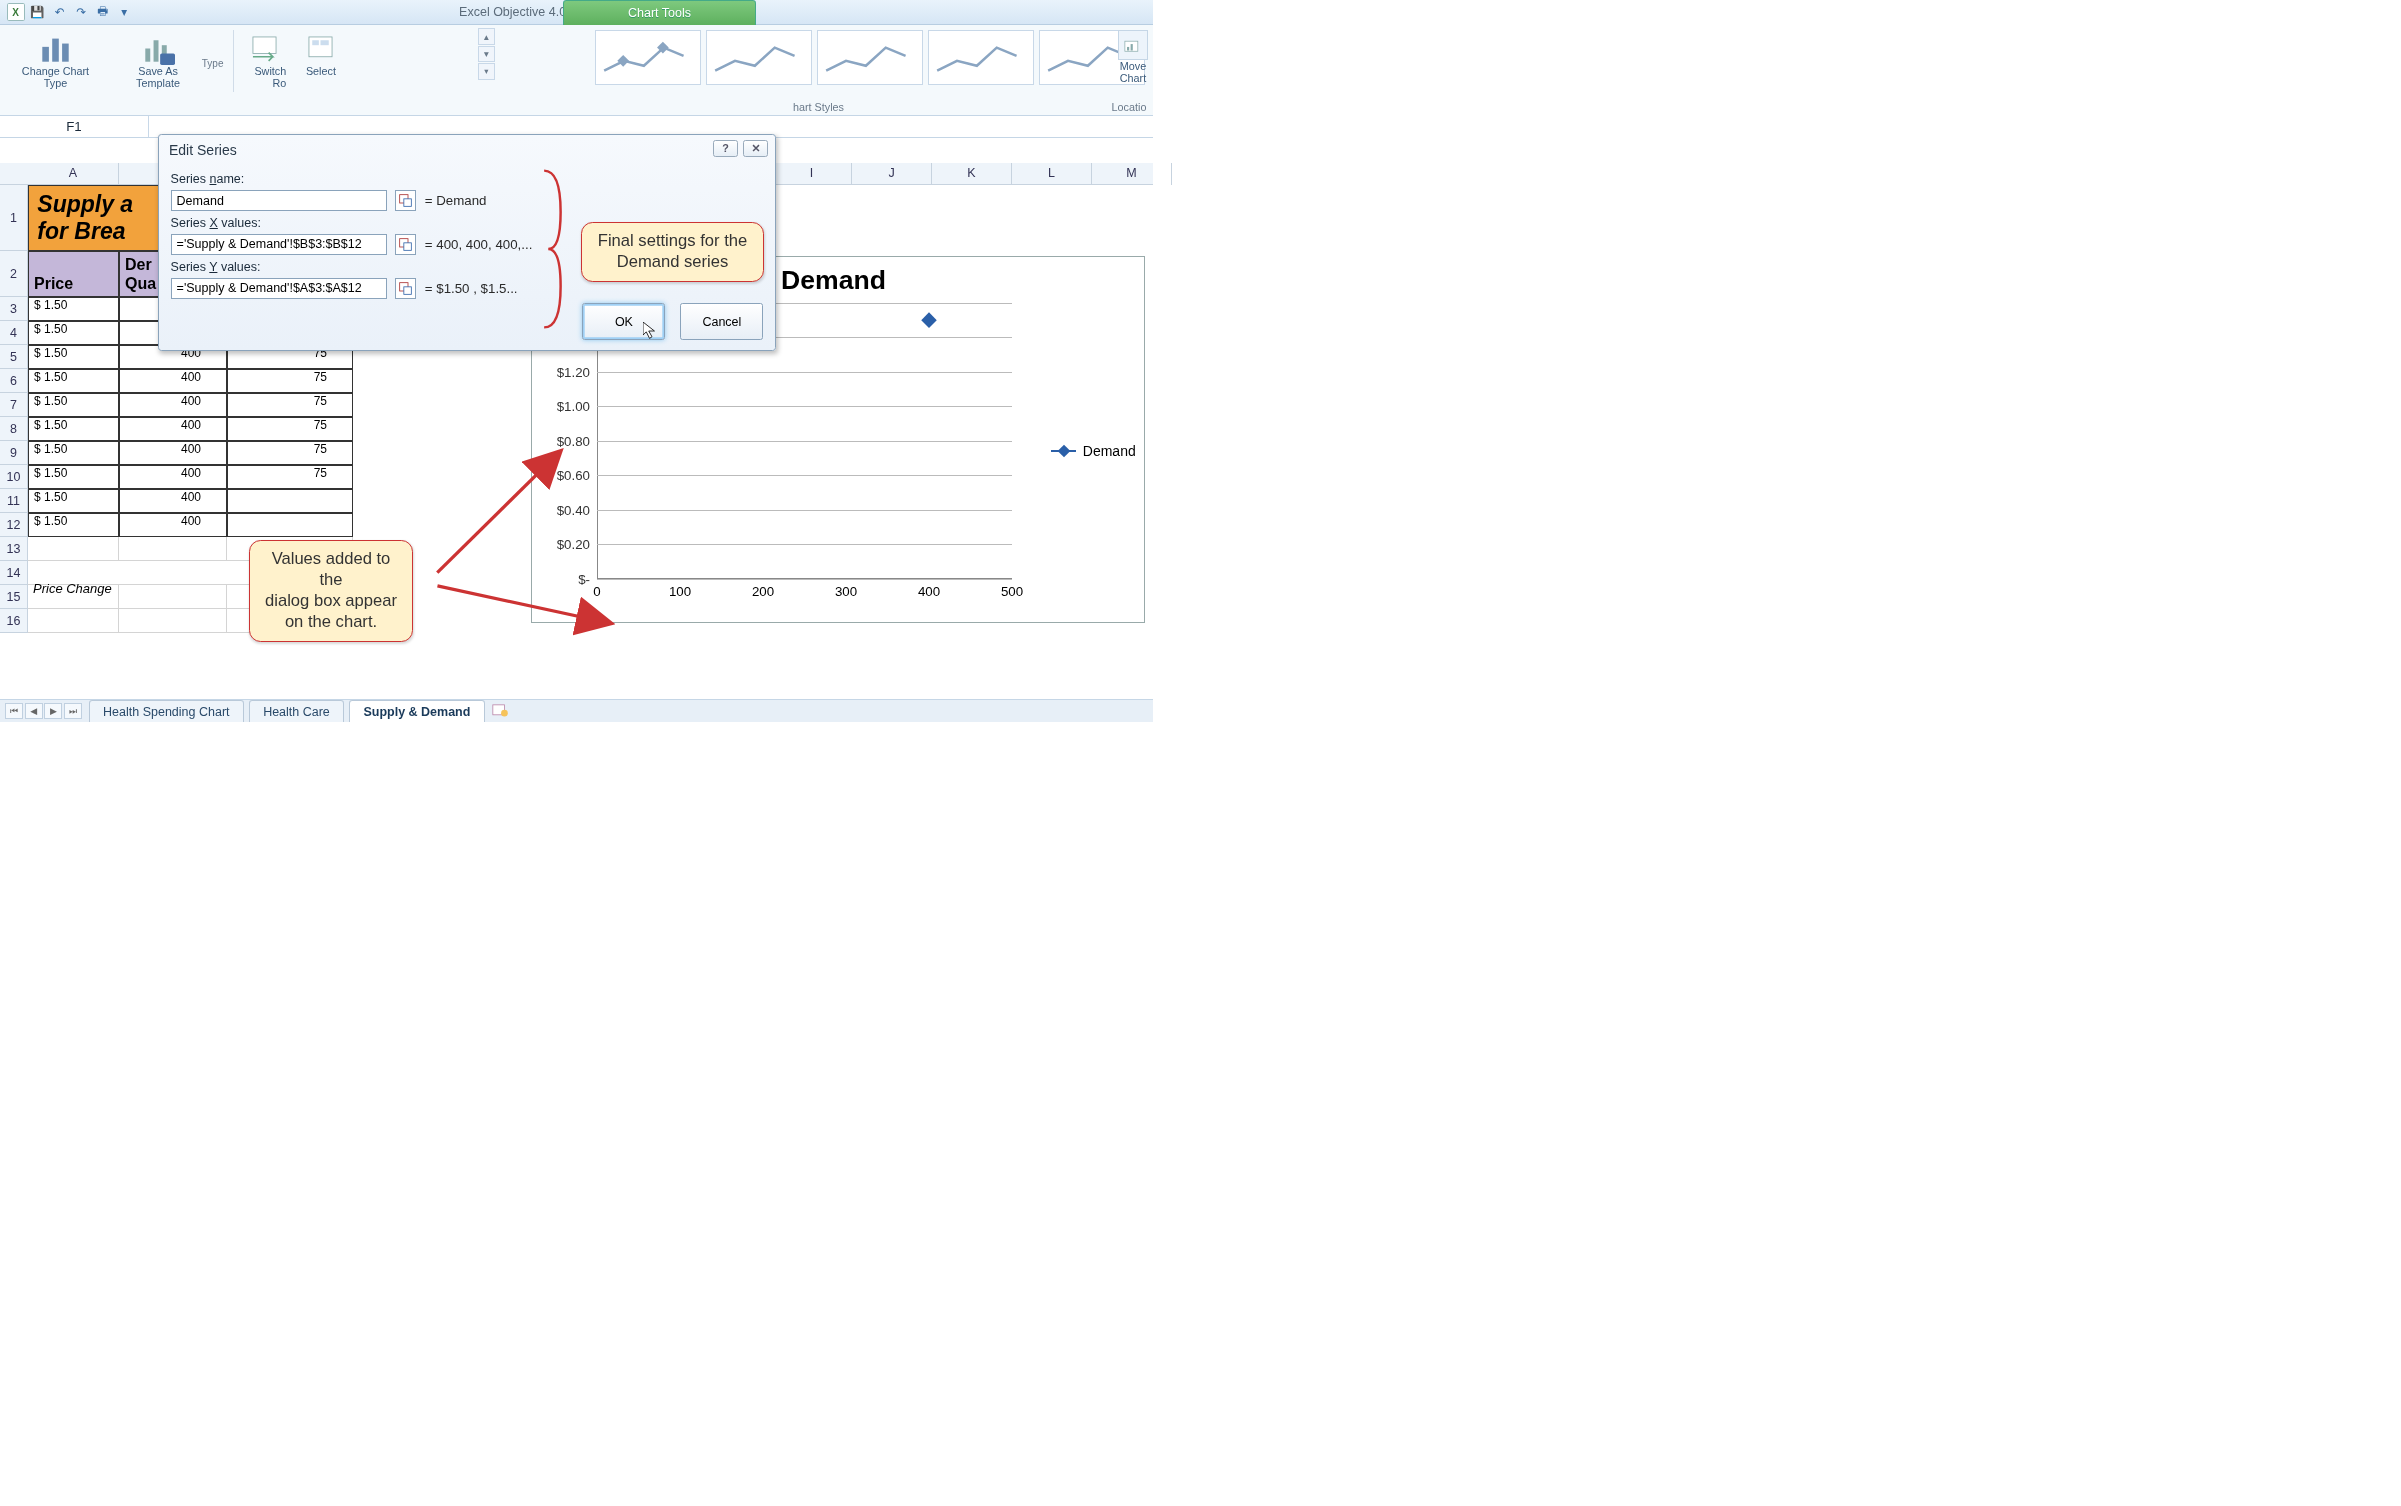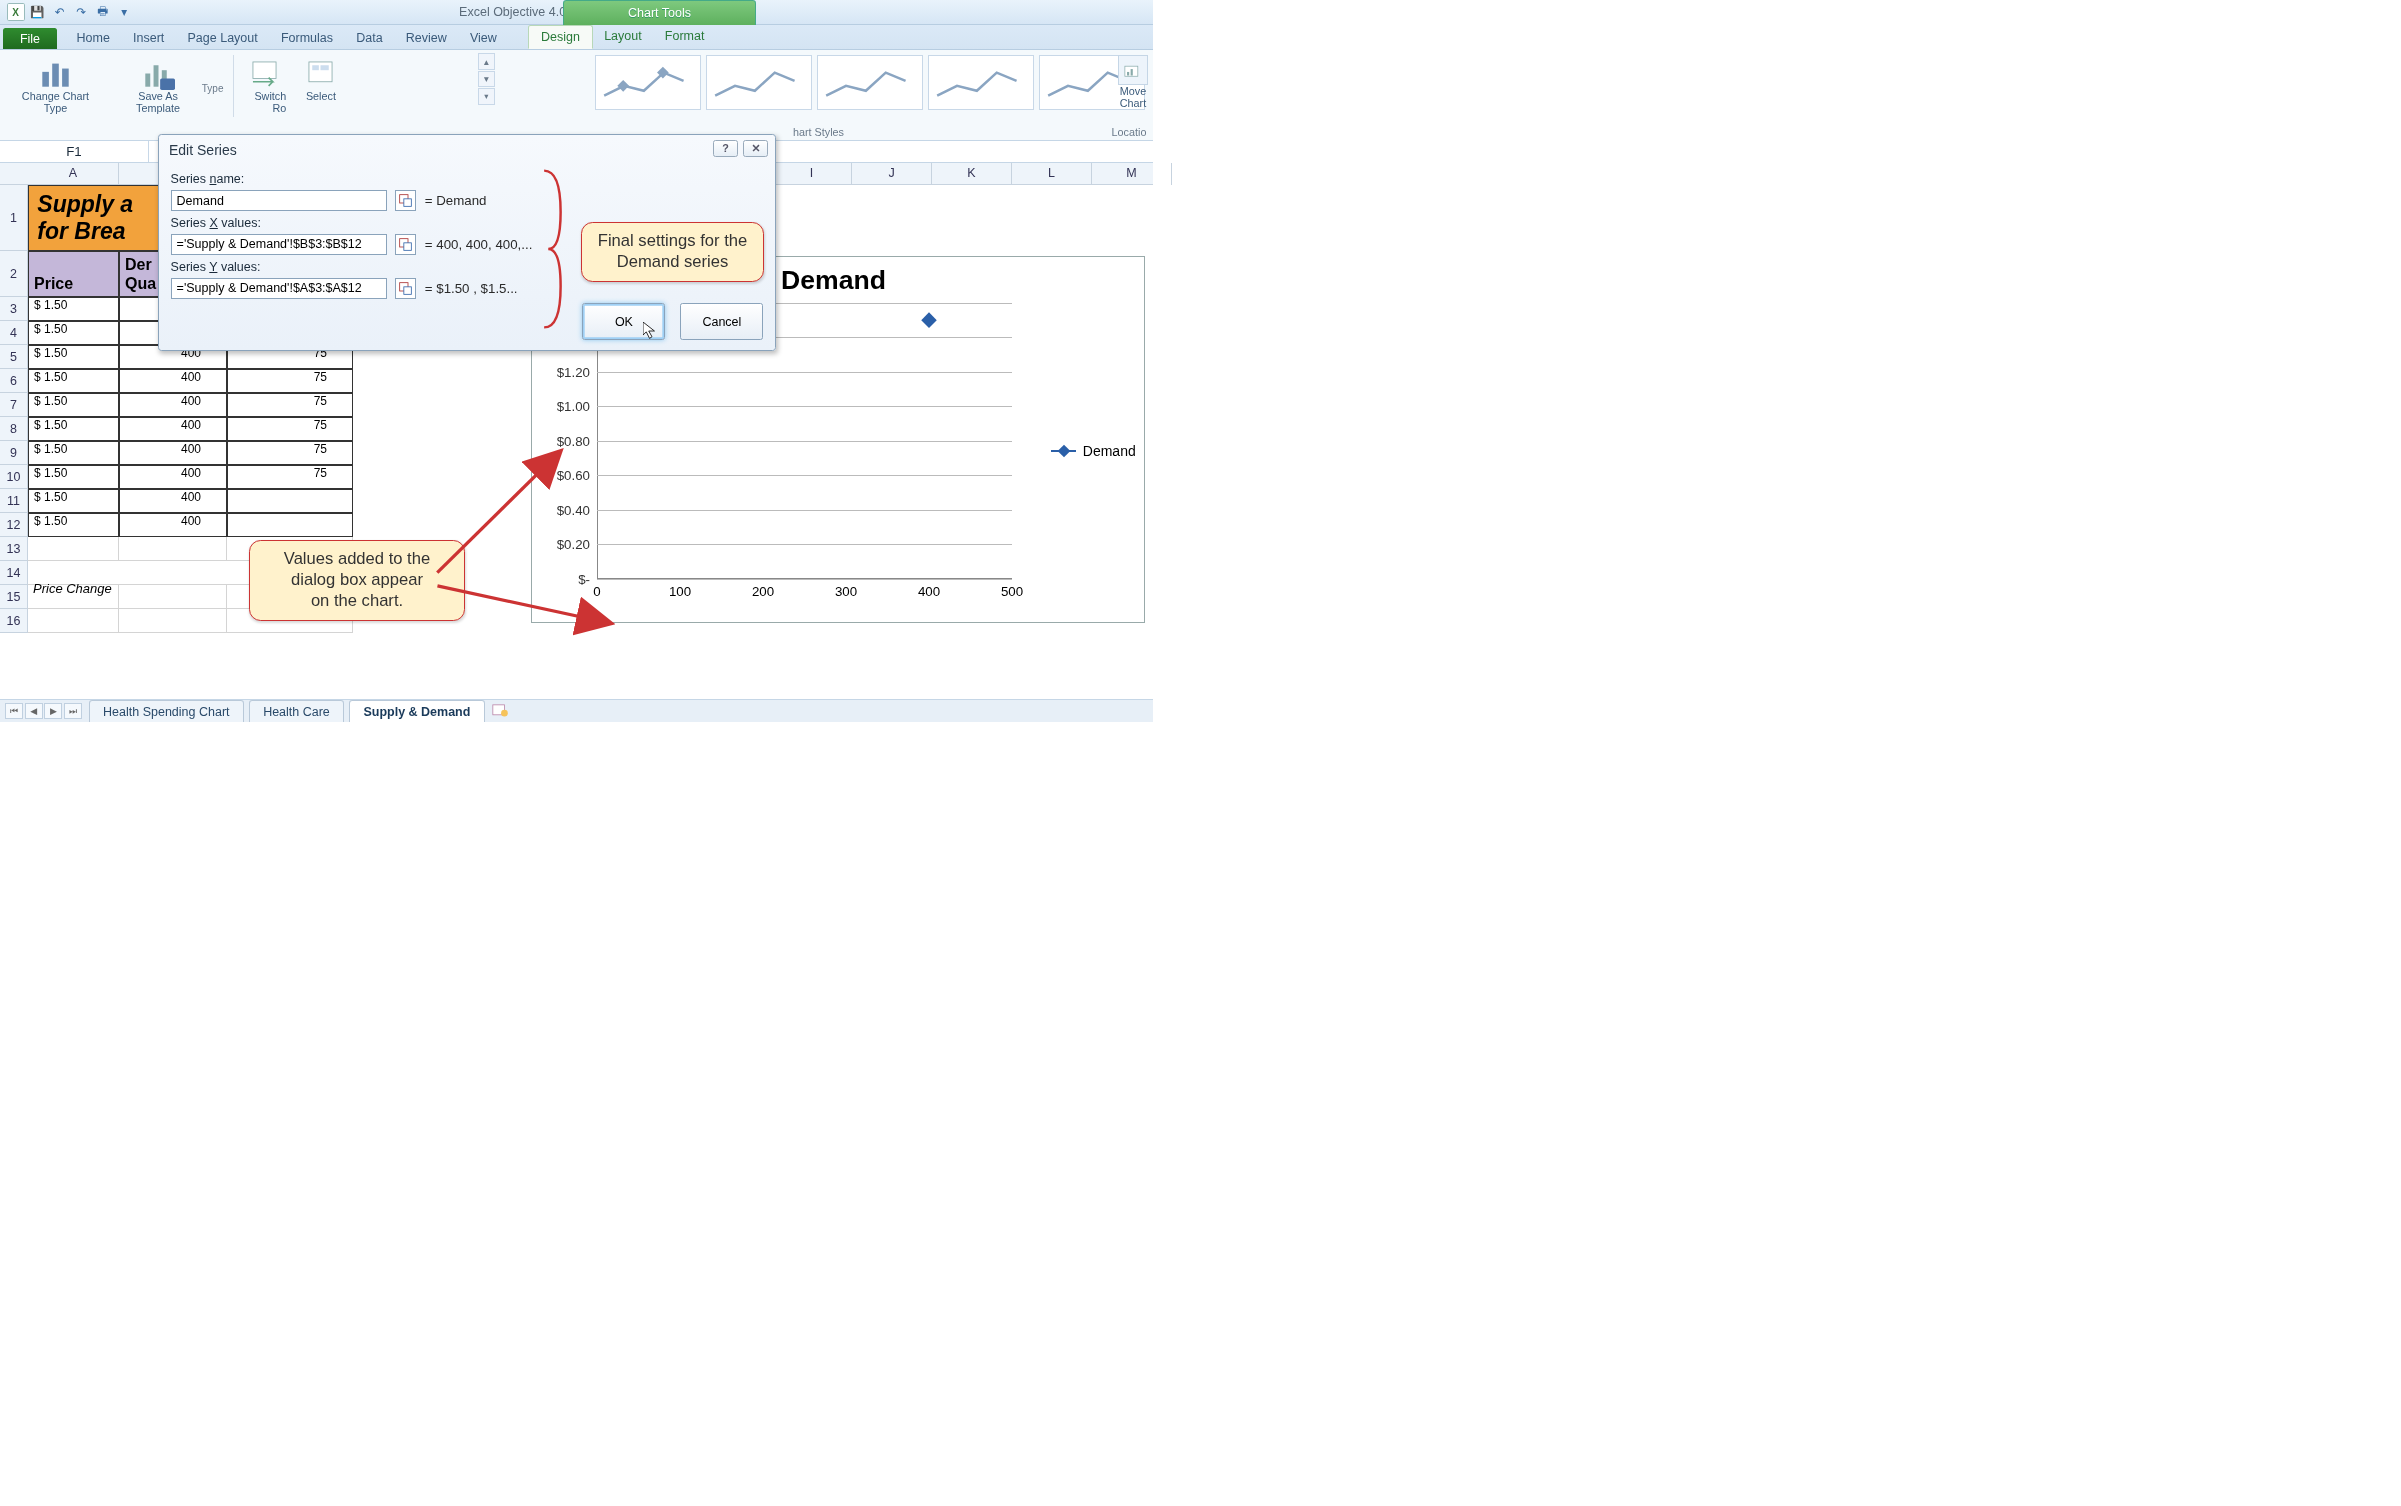--- a/index.html
+++ b/index.html
@@ -178,35 +178,20 @@
       <div class="qbtn">💾</div>
       <div class="qbtn">↶</div>
       <div class="qbtn">↷</div>
       <div class="qbtn">🖶</div>
       <div class="qbtn">▾</div>
     </div>
     <div class="title">Excel Objective 4.00.xlsx - Microsoft Excel</div>
     <div class="chart-tools-tab">Chart Tools</div>
   </div>
 
-  <div class="tabsrow">
-    <div class="file-tab">File</div>
-    <div class="rtab">Home</div>
-    <div class="rtab">Insert</div>
-    <div class="rtab">Page Layout</div>
-    <div class="rtab">Formulas</div>
-    <div class="rtab">Data</div>
-    <div class="rtab">Review</div>
-    <div class="rtab">View</div>
-    <div class="context-tabs" style="margin-left:20px">
-      <div class="rtab active">Design</div>
-      <div class="rtab">Layout</div>
-      <div class="rtab">Format</div>
-    </div>
-  </div>
 
   <div class="ribbon">
     <div class="rgroup sep">
       <div class="buttons">
         <div class="rbigbtn">
           <div class="ico">
             <svg viewBox="0 0 40 40">
                 <rect x="4" y="18" width="8" height="18" fill="#6b8db3"></rect>
                 <rect x="16" y="8" width="8" height="28" fill="#6b8db3"></rect>
                 <rect x="28" y="14" width="8" height="22" fill="#6b8db3"></rect>
@@ -521,21 +506,21 @@
   </svg>
 
   <svg class="arrow" style="left:540px; top:166px;" width="33" height="166" viewBox="0 0 40 200">
     <path d="M25 5 Q5 5 5 55 Q5 100 20 100 Q5 100 5 145 Q5 195 25 195" stroke="#cc3333" stroke-width="3" fill="none" transform="scale(-1,1) translate(-30,0)"></path>
   </svg>
 
   <div class="callout" style="left:581px; top:222px; width:183px;">
     <span>Final settings for the Demand series</span>
   </div>
 
-  <div class="callout" style="left:249px; top:540px; width:216px;">
+  <div class="callout" style="left:249px; top:540px; width:164px;">
     <span>Values added to the</span><br>
     <span>dialog box appear</span><br>
     <span>on the chart.</span>
   </div>
 
   <svg class="arrow" style="left:432px; top:440px;" width="183" height="199" viewBox="0 0 220 240">
     <defs>
         <marker id="ah1" markerWidth="12" markerHeight="12" refX="9" refY="6" orient="auto">
           <path d="M0,0 L12,6 L0,12 z" fill="#cc3333"></path>
         </marker>

